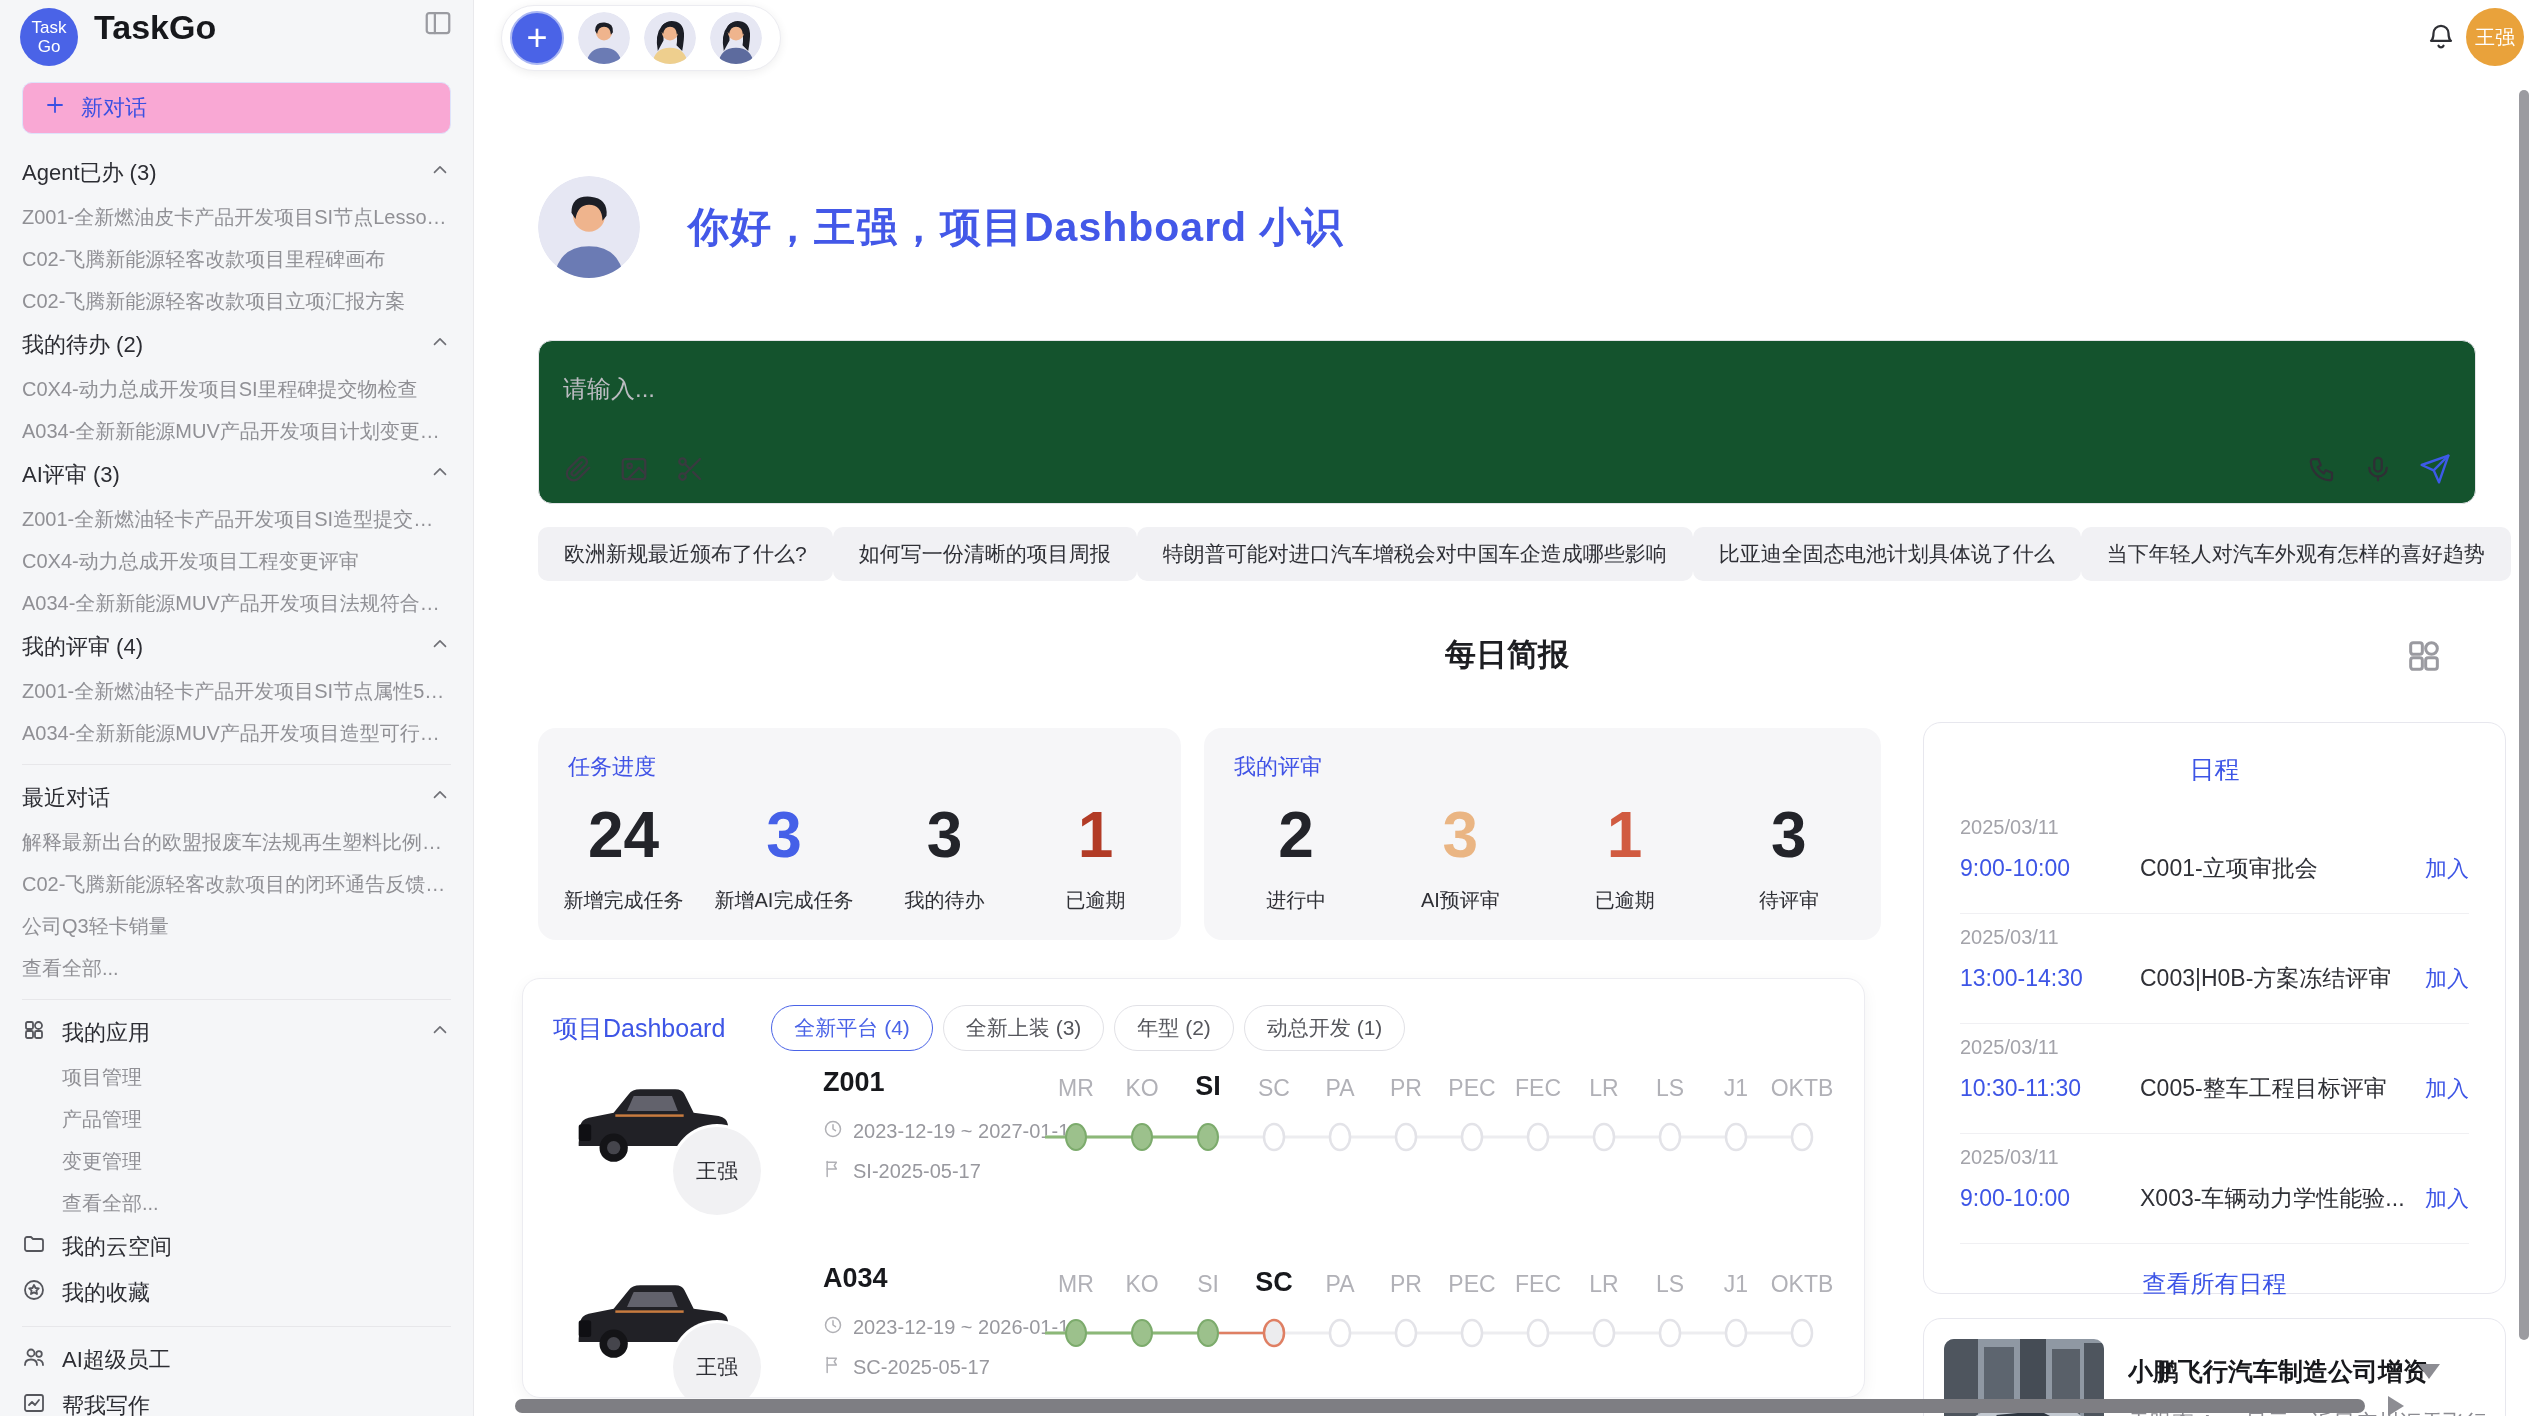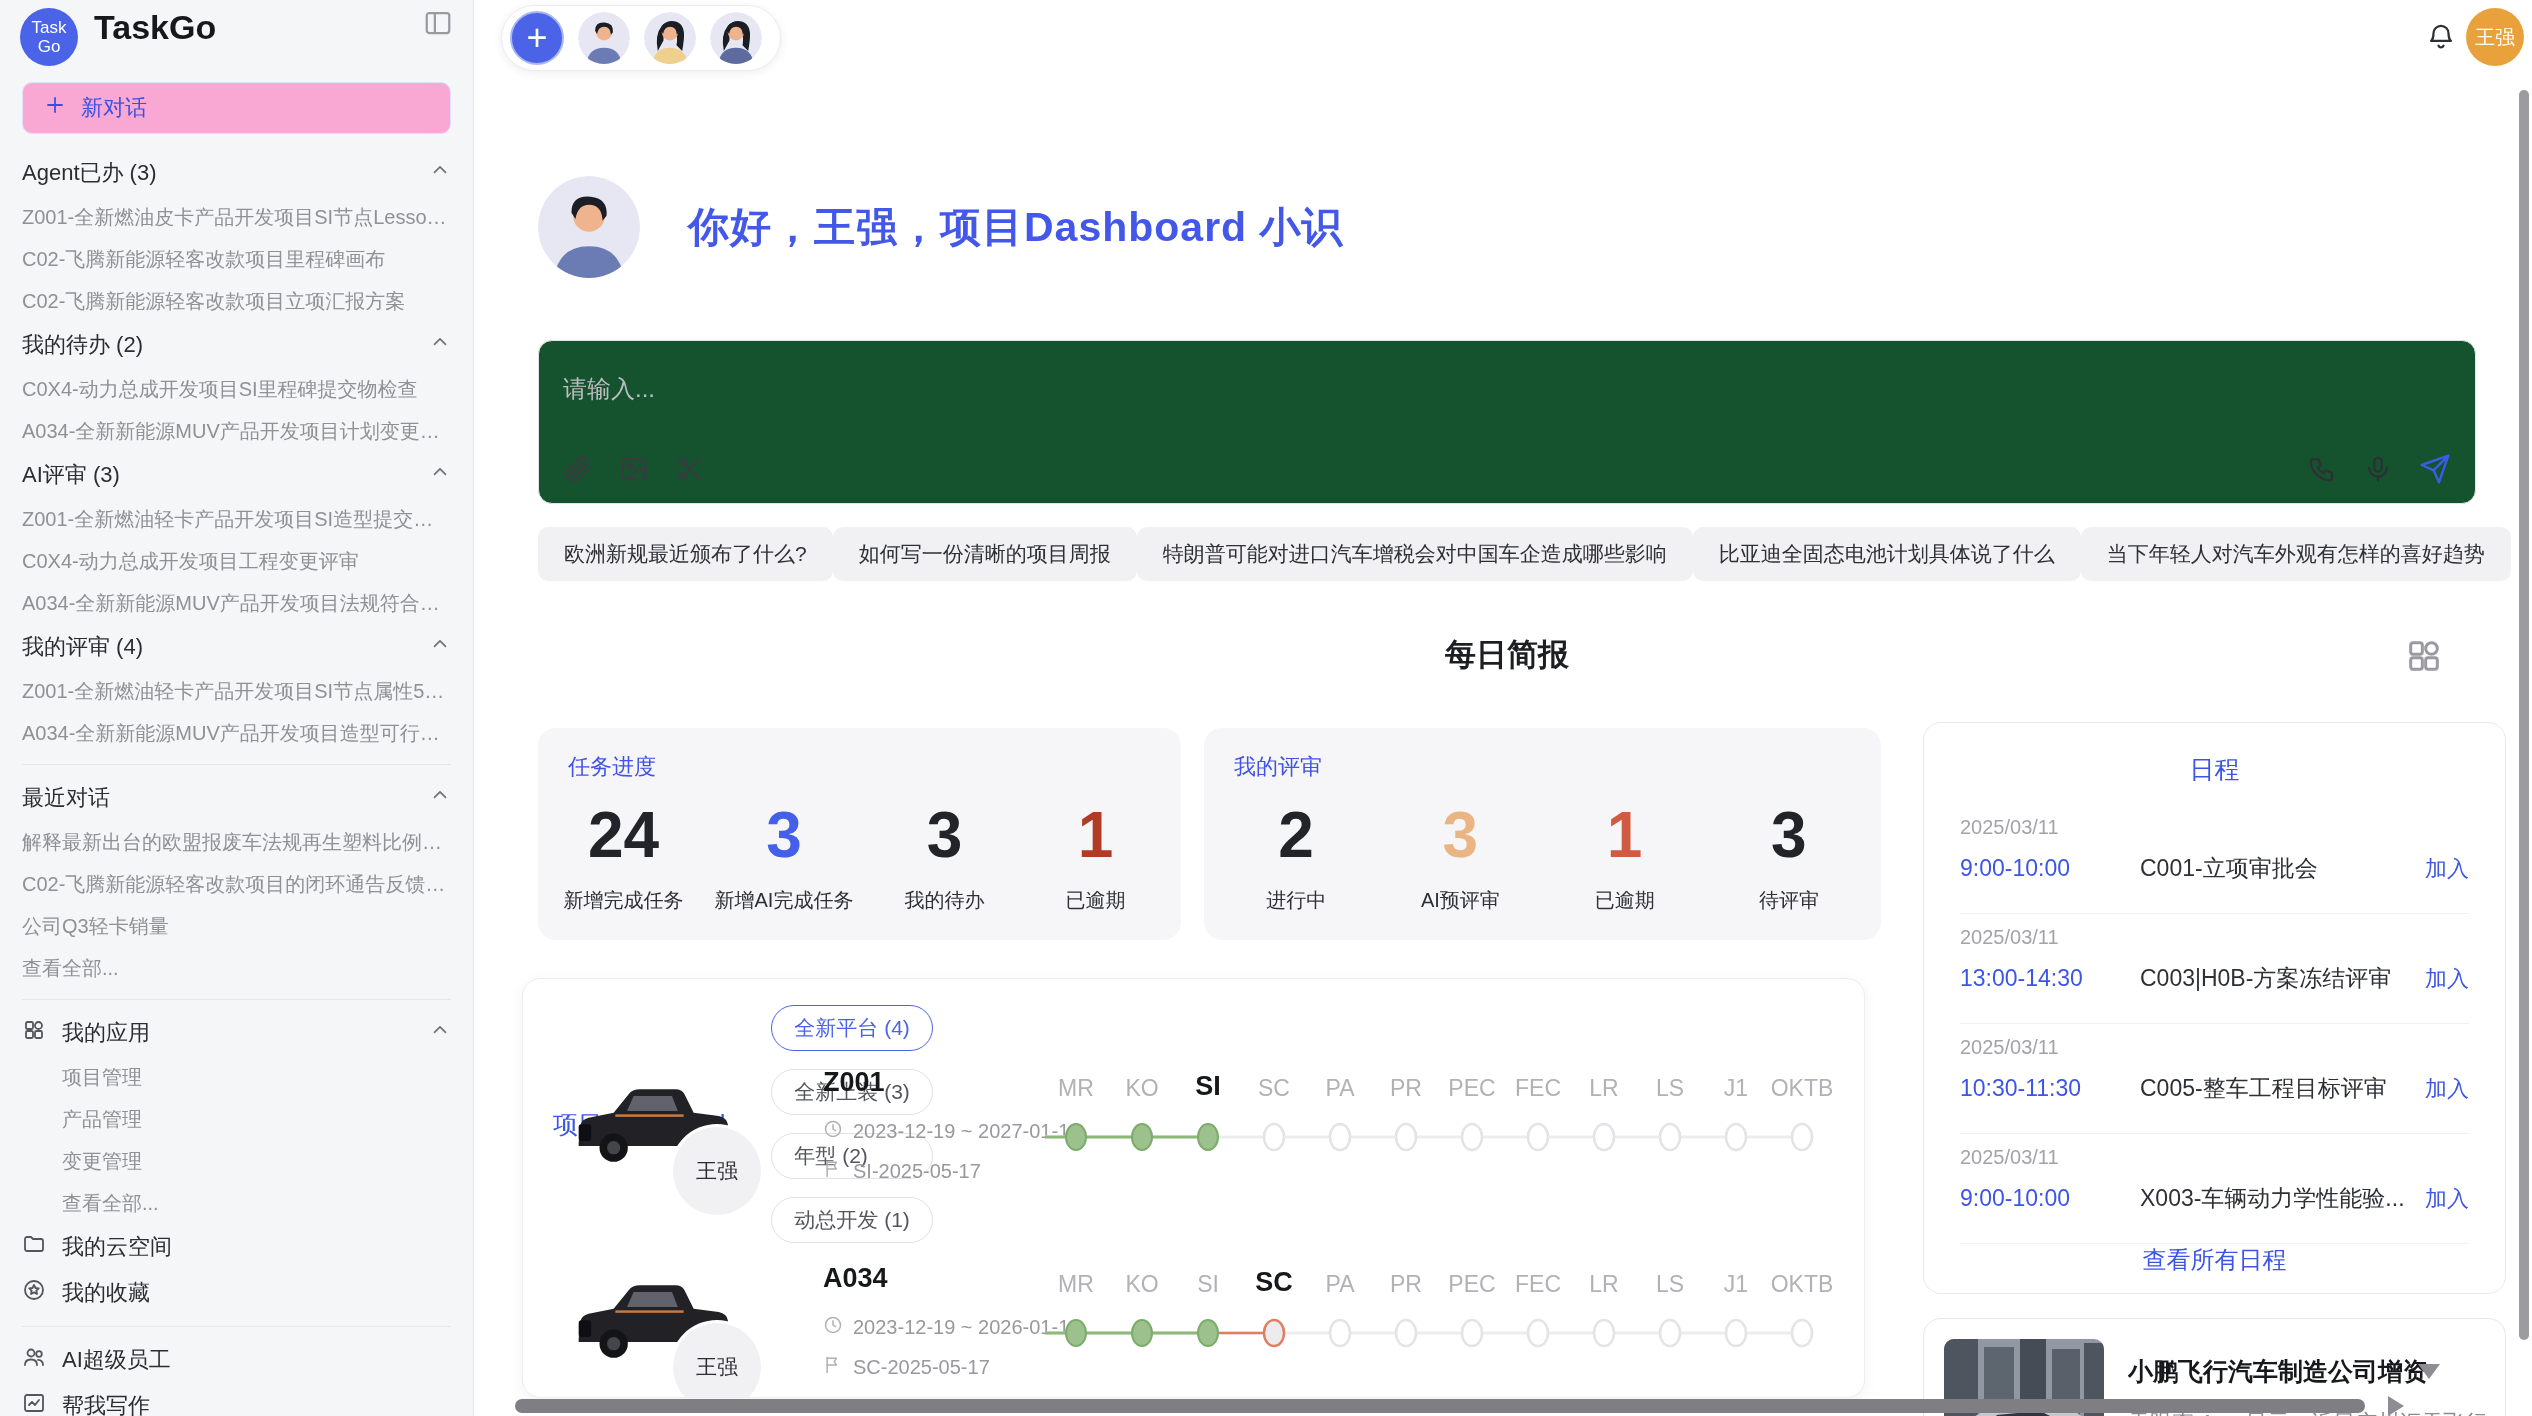--- a/index.html
+++ b/index.html
@@ -76,21 +76,21 @@
 
   .sched-card { position:absolute; left:1449px; top:722px; width:583px; height:572px; border:1px solid #e7e7ee; border-radius:18px; background:#fff; }
   .sched-title { text-align:center; font-size:25px; color:#3d55e6; margin-top:30px; }
   .sched-list { margin-top:18px; }
   .sched-item { height:110px; margin:0 36px; border-bottom:1px solid #f0f0f3; padding-top:12px; }
   .sched-date { font-size:20px; color:#a3a3aa; }
   .sched-line { display:flex; align-items:center; margin-top:14px; }
   .sched-time { width:180px; font-size:23px; color:#3d55e6; }
   .sched-name { flex:1; font-size:23px; color:#2f3036; white-space:nowrap; overflow:hidden; }
   .sched-join { font-size:22px; color:#3d55e6; cursor:pointer; }
-  .sched-viewall { text-align:center; font-size:24px; color:#3d55e6; cursor:pointer; }
+  .sched-viewall { text-align:center; font-size:24px; color:#3d55e6; margin-top:24px; cursor:pointer; }
 
   .news-card { position:absolute; left:1449px; top:1318px; width:583px; height:200px; border:1px solid #e7e7ee; border-radius:18px; background:#fff; padding:20px; display:flex; gap:24px; }
   .news-img { width:160px; height:108px; border-radius:10px; overflow:hidden; flex:none; }
   .news-body { overflow:hidden; }
   .news-title { font-size:25px; font-weight:700; color:#17181c; margin-top:16px; }
   .news-snippet { font-size:22px; color:#8c8c92; margin-top:20px; white-space:nowrap; overflow:hidden; }
 
   
   .hscroll { position:absolute; left:41px; top:1399px; width:1850px; height:14px; background:#7e7e83; border-radius:7px; }
   .hscroll-arrow { position:absolute; left:1914px; top:1396px; width:0; height:0; border-top:10px solid transparent; border-bottom:10px solid transparent; border-left:16px solid #8d8d93; cursor:pointer; }
@@ -372,21 +372,21 @@
           <div class="stat">
             <div class="stat-value" style="color: rgb(35, 36, 42);">3</div>
             <div class="stat-label">待评审</div>
           </div>
         </div>
     </div>
 
     <div class="dash-card">
       <div class="dash-header">
         <div class="dash-title">项目Dashboard</div>
-        <div id="dash-filters" style="display:flex; gap:18px;flex-direction:column;">
+        <div id="dash-filters" style="display:flex; gap:10px;">
             <div class="fchip active">全新平台 (4)</div>
             <div class="fchip">全新上装 (3)</div>
             <div class="fchip">年型 (2)</div>
             <div class="fchip">动总开发 (1)</div>
           </div>
       </div>
       <div id="dash-projects">
           <div class="project-row" style="top: 86px;">
             <div class="truck"><svg viewBox="0 0 210 120" width="175" height="100">
                 <path d="M14 86 L16 66 Q17 58 26 56 L56 50 L74 28 Q78 22 88 22 L130 22 Q138 22 141 28 L152 50 L182 54 Q192 56 193 64 L194 84 Q194 90 188 90 L176 90 L14 90 Z" fill="#212126"></path>

